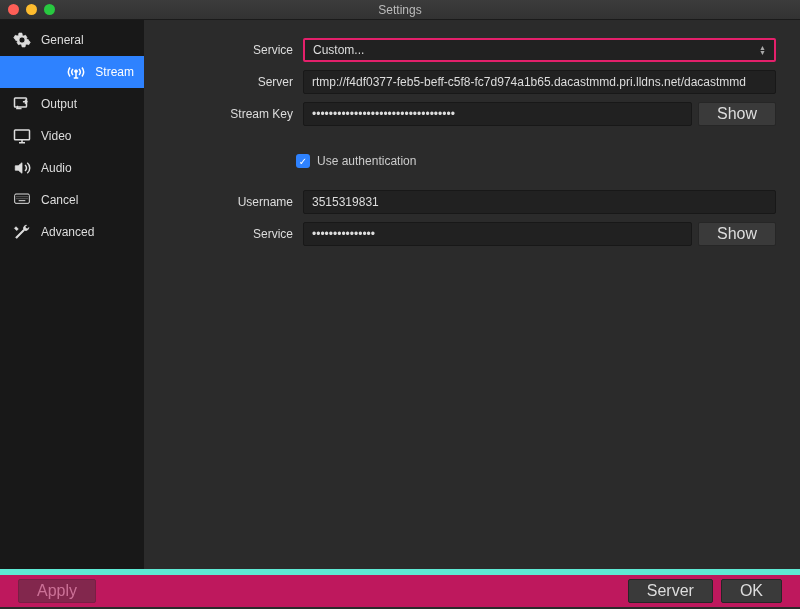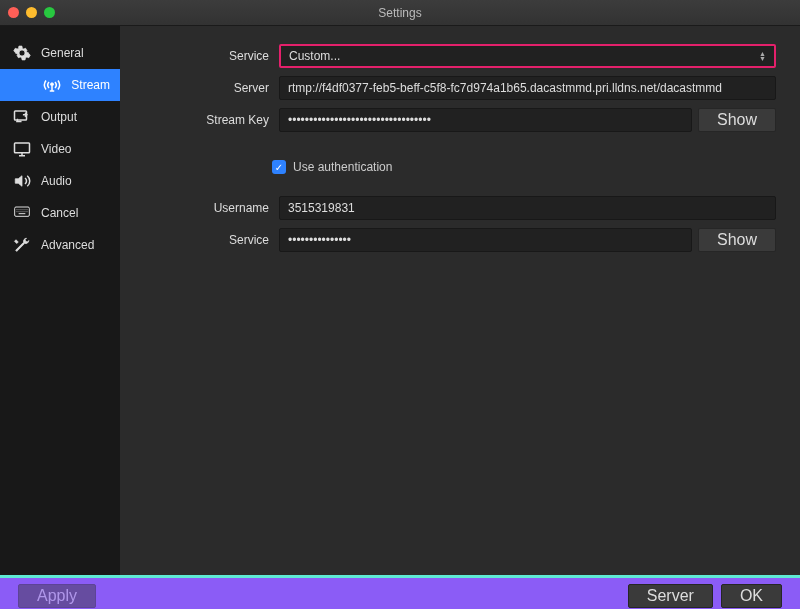--- a/index.html
+++ b/index.html
@@ -6,21 +6,21 @@
     body {
       font-family: -apple-system, "Helvetica Neue", Arial, sans-serif;
       font-size: 12px;
       background: #2b2b2b;
       color: #ccc;
       width: 800px;
       height: 609px;
       overflow: hidden;
     }
     .titlebar {
-      height: 26px;
+      height: 20px;
       background: linear-gradient(#3c3c3c, #323232);
       border-bottom: 1px solid #1a1a1a;
       display: flex;
       align-items: center;
       position: relative;
     }
     .traffic-lights {
       display: flex;
       gap: 7px;
       padding-left: 8px;
@@ -34,25 +34,25 @@
       left: 50%;
       transform: translateX(-50%);
       color: #bbb;
       font-size: 12px;
     }
     .main {
       display: flex;
       height: 549px;
     }
     .sidebar {
-      width: 120px;
+      width: 144px;
       background: #181818;
       display: flex;
       flex-direction: column;
-      padding-top: 11px;
+      padding-top: 4px;
     }
     .sidebar-item {
       display: flex;
       align-items: center;
       gap: 9px;
       padding: 7px 10px 7px 12px;
       color: #ddd;
       cursor: pointer;
       font-size: 12px;
     }
@@ -145,26 +145,26 @@
       background: #2e82ff;
       border-radius: 3px;
       display: flex;
       align-items: center;
       justify-content: center;
       color: #fff;
       font-size: 10px;
     }
     .footer {
       height: 38px;
-      background: #8b5cf6;
+      background: #be185d;
       display: flex;
       align-items: center;
       justify-content: space-between;
       padding: 0 18px;
-      border-top: 3px solid #5eead4;
+      border-top: 6px solid #5eead4;
     }
     .footer-left, .footer-right { display: flex; gap: 8px; }
     .btn[disabled] { opacity: 0.45; cursor: default; }
   </style>
 </head>
 <body>
 
 <div class="titlebar">
   <div class="traffic-lights">
     <div class="tl tl-close"></div>

